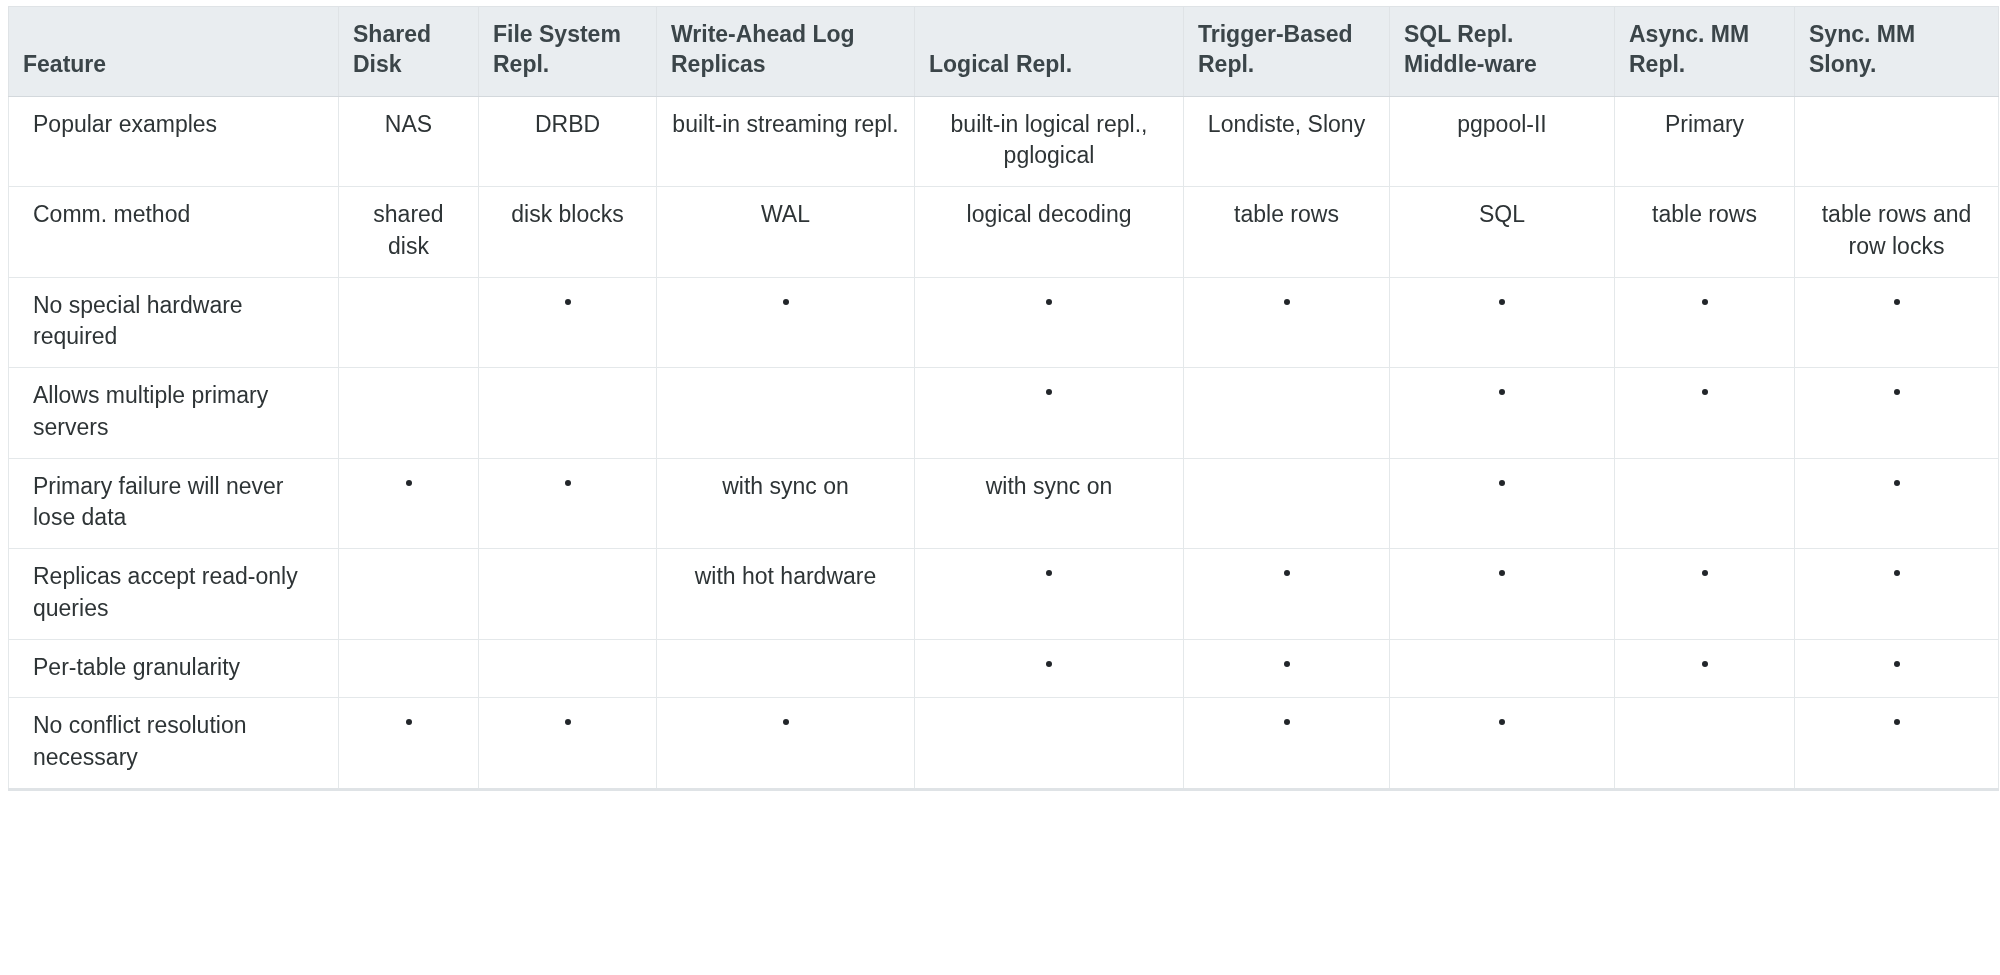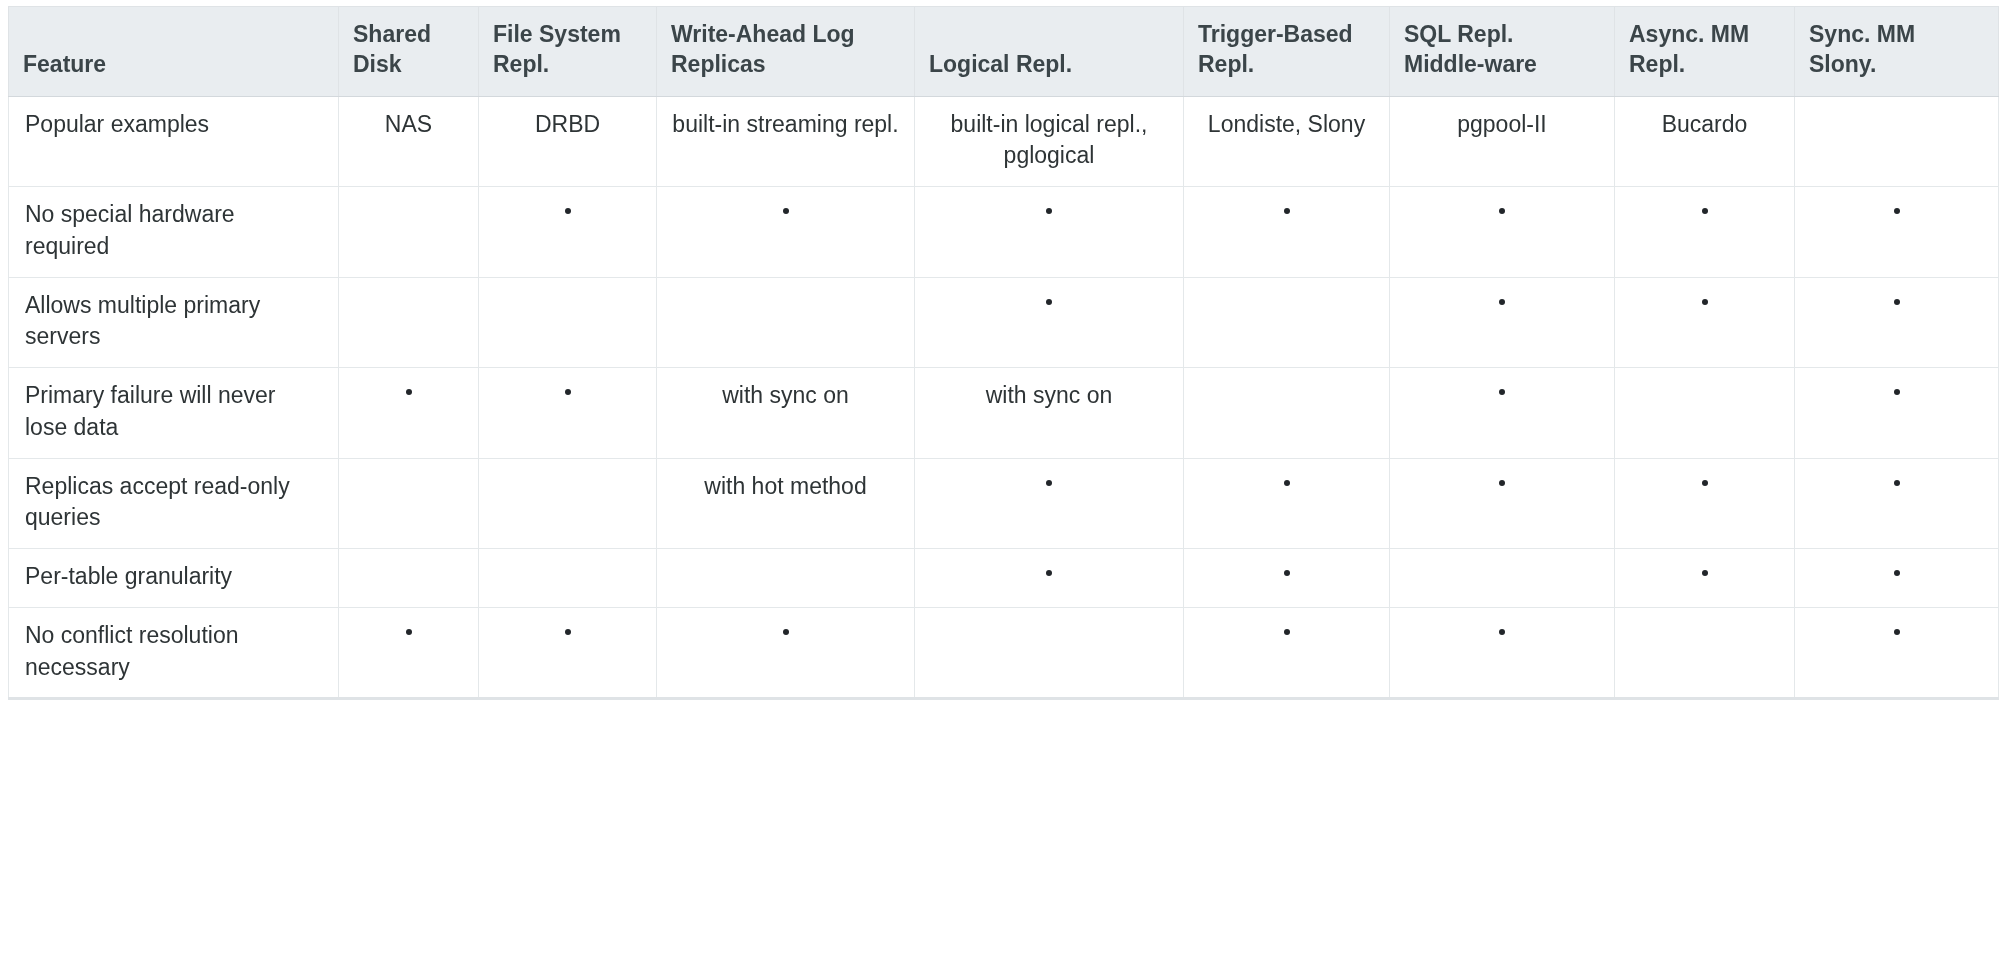--- a/index.html
+++ b/index.html
@@ -52,21 +52,21 @@
     font-size: 23px;
     line-height: 1.38;
     color: #2e3436;
     padding: 12px 14px 14px 14px;
     vertical-align: top;
     text-align: center;
     box-sizing: border-box;
   }
   #comparison-table tbody td.feature-cell {
     text-align: left;
-    padding-left: 16px;
+    padding-left: 24px;
   }
   #comparison-table tbody tr:last-child td {
     border-bottom: 3px solid #dfe3e6;
     margin-left: 23px;
   }
   .dot {
     display: inline-block;
     width: 6px;
     height: 6px;
     border-radius: 50%;
@@ -105,22 +105,33 @@
   </thead>
   <tbody>
       <tr>
         <td class="feature-cell">Popular examples</td>
         <td>NAS</td>
         <td>DRBD</td>
         <td>built-in streaming repl.</td>
         <td>built-in logical repl., pglogical</td>
         <td>Londiste, Slony</td>
         <td>pgpool-II</td>
-        <td>Bucardo</td>
+        <td>Primary</td>
         <td class="empty-cell"></td>
+      </tr>
+      <tr>
+        <td class="feature-cell">Comm. method</td>
+        <td>shared disk</td>
+        <td>disk blocks</td>
+        <td>WAL</td>
+        <td>logical decoding</td>
+        <td>table rows</td>
+        <td>SQL</td>
+        <td>table rows</td>
+        <td>table rows and row locks</td>
       </tr>
       <tr>
         <td class="feature-cell">No special hardware required</td>
         <td class="empty-cell"></td>
         <td><span class="dot"></span></td>
         <td><span class="dot"></span></td>
         <td><span class="dot"></span></td>
         <td><span class="dot"></span></td>
         <td><span class="dot"></span></td>
         <td><span class="dot"></span></td>
@@ -145,21 +156,21 @@
         <td>with sync on</td>
         <td class="empty-cell"></td>
         <td><span class="dot"></span></td>
         <td class="empty-cell"></td>
         <td><span class="dot"></span></td>
       </tr>
       <tr>
         <td class="feature-cell">Replicas accept read-only queries</td>
         <td class="empty-cell"></td>
         <td class="empty-cell"></td>
-        <td>with hot method</td>
+        <td>with hot hardware</td>
         <td><span class="dot"></span></td>
         <td><span class="dot"></span></td>
         <td><span class="dot"></span></td>
         <td><span class="dot"></span></td>
         <td><span class="dot"></span></td>
       </tr>
       <tr>
         <td class="feature-cell">Per-table granularity</td>
         <td class="empty-cell"></td>
         <td class="empty-cell"></td>

